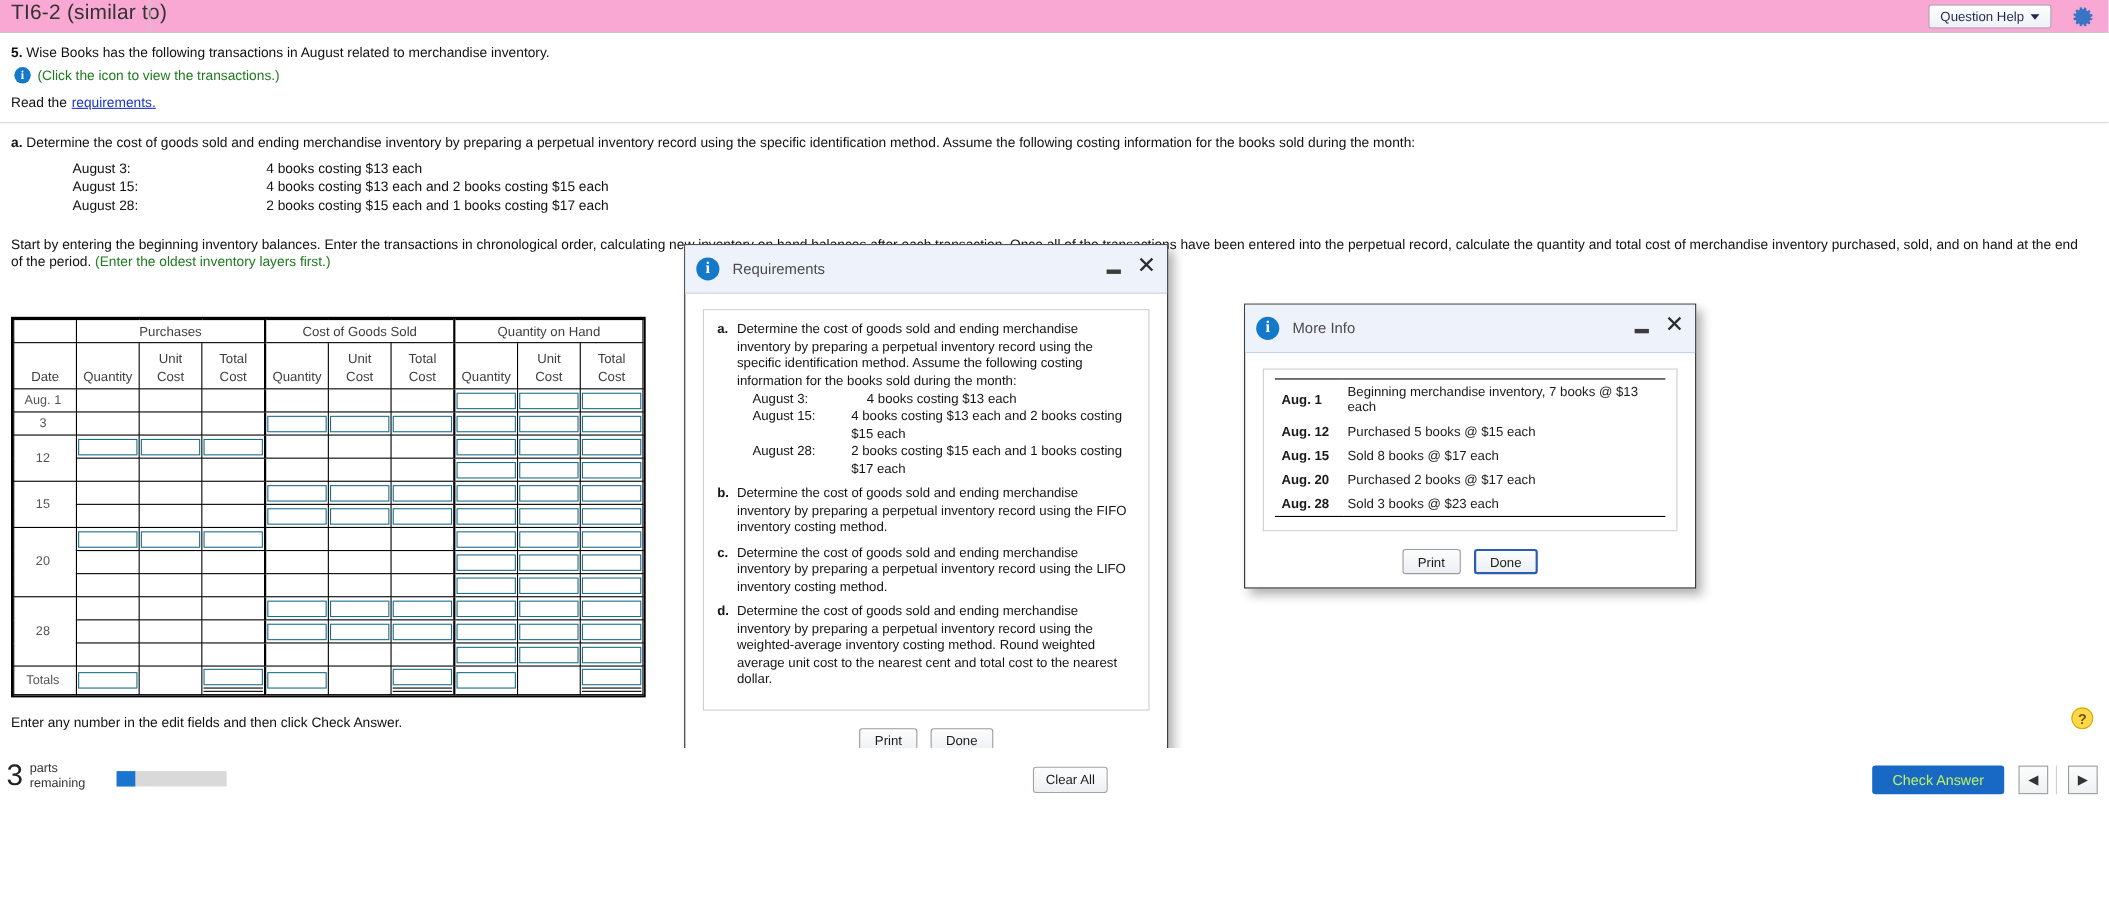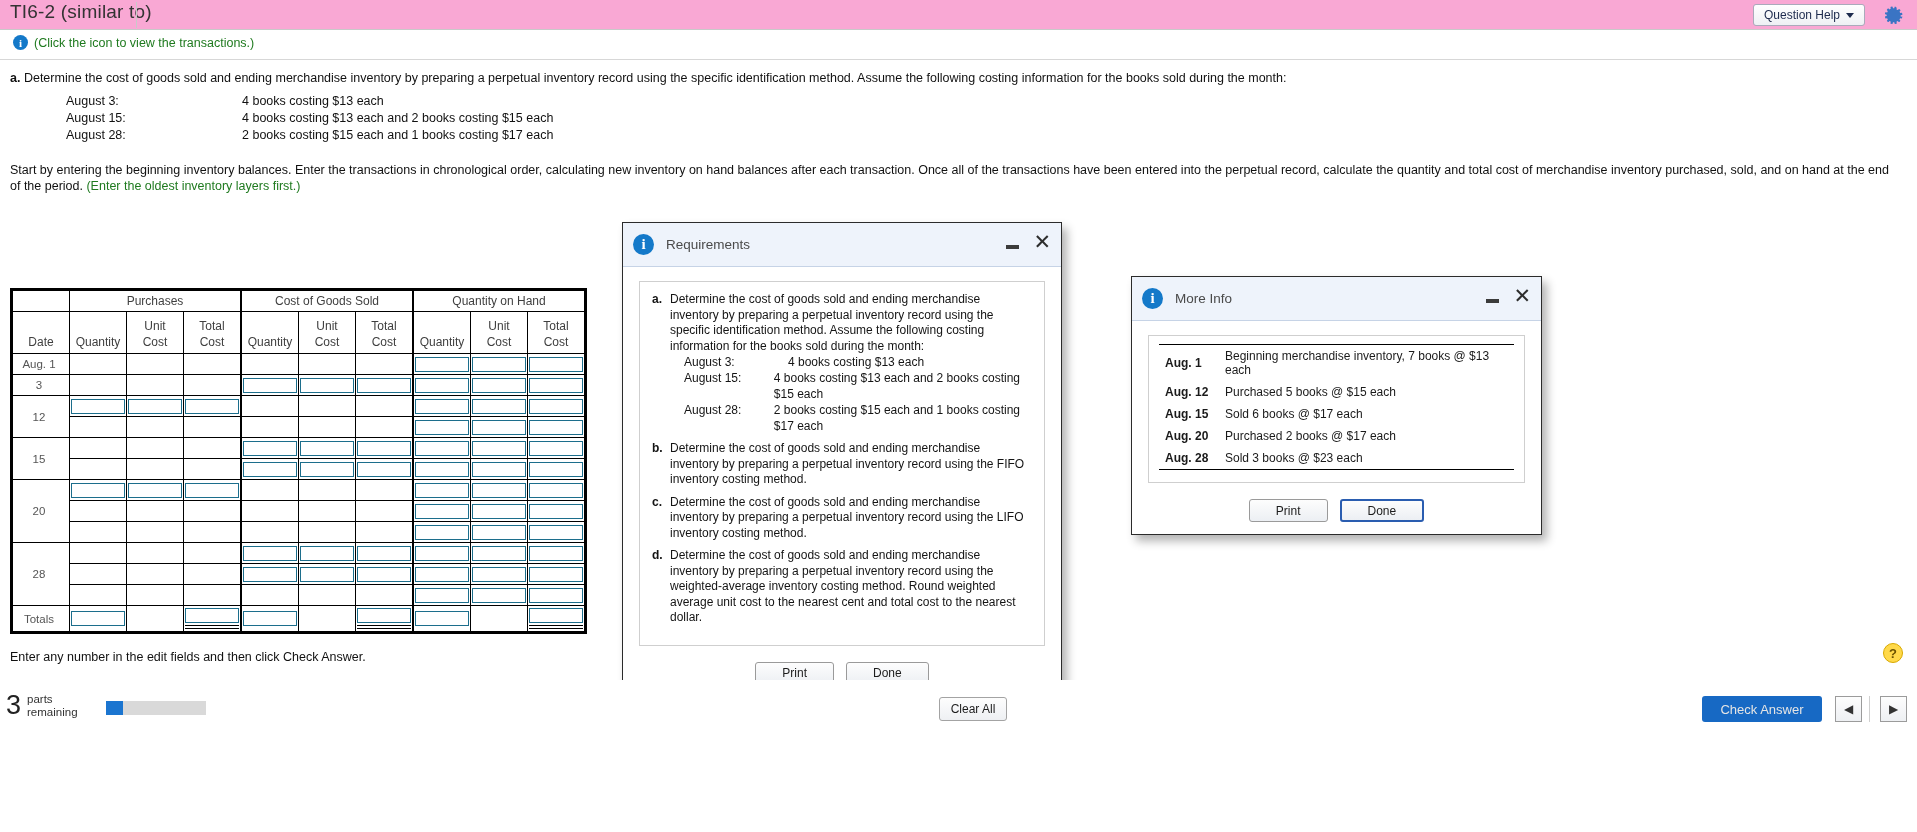--- a/index.html
+++ b/index.html
@@ -115,21 +115,21 @@
   .dlg-body { padding: 14px 16px 12px 16px; }
   .dlg-panel { border:1px solid #cfcfcf; padding: 10px 12px 12px 12px; }
   ol.reqs { margin:0; padding:0; list-style:none; }
   ol.reqs li { display:flex; font-size:12px; color:#141414; line-height:15.5px; margin-bottom: 7px;}
   ol.reqs li .bullet { width:18px; font-weight:bold; flex:0 0 18px; }
   ol.reqs li .txt { flex:1; }
   .sub-cost { display:flex; line-height:16px; font-size:12px; padding-left: 14px;}
   .sub-cost .l { width: 104px; }
   .dlg-foot { display:flex; justify-content:center; gap: 12px; margin-top: 16px; }
   .btn {
-    min-width: 52px; height: 23px; padding: 0 26px;
+    min-width: 52px; height: 23px; padding: 0 13px;
     border: 1px solid #9a9a9a; border-radius: 3px;
     background: linear-gradient(#fdfdfd,#eceff3);
     font-size: 12px; color:#1c1c1c; cursor:pointer;
     display:flex; align-items:center; justify-content:center;
   }
   .btn.focus { border: 2px solid #2a5db0; }
 
   
   table.mi { border-collapse:collapse; width:100%; font-size:12px; }
   table.mi td { padding: 4px 4px; color:#1a1a1a; }
@@ -153,21 +153,21 @@
   .parts .two { font-size: 11.5px; color:#333; line-height:13px;}
   .pbar-out { position:absolute; left: 106px; top: 21px; width: 100px; height: 14px; background:#d9d9d9; }
   .pbar-in { width: 17px; height:14px; background: #1b75d0; }
   .clearall {
     position:absolute; left: 939px; top: 17px; width: 68px; height:24px;
     border:1px solid #a3a3a3; border-radius:3px; background:linear-gradient(#fdfdfd,#eef0f3);
     font-size:12px; color:#1c1c1c; display:flex;align-items:center;justify-content:center;cursor:pointer;
   }
   .checkans {
     position:absolute; right: 95px; top: 16px; width: 120px; height: 26px;
-    background:#1769c4; color:#e5e5e5; font-size:13px; border-radius:3px;
+    background:#1769c4; color:#bef264; font-size:13px; border-radius:3px;
     display:flex;align-items:center;justify-content:center; cursor:pointer;
   }
   .navbtn {
     position:absolute; top:16px; width:27px; height:26px;
     border:1px solid #9b9b9b; background:linear-gradient(#fdfdfd,#eef0f3);
     display:flex;align-items:center;justify-content:center;cursor:pointer;color:#333;font-size:12px;
   }
   .navbtn.prev { right: 55px; }
   .navbtn.next { right: 10px; }
   .navsep { position:absolute; right: 47px; top:16px; width:1px;height:26px;background:#cfcfcf;}
@@ -186,26 +186,36 @@
     </div>
     <div class="gear">
       <svg width="24" height="24" viewBox="0 0 24 24" fill="#3a74c4">
         <path d="M12 8a4 4 0 1 0 0 8 4 4 0 0 0 0-8zm0 6.2A2.2 2.2 0 1 1 12 9.8a2.2 2.2 0 0 1 0 4.4z"></path>
         <path d="M20.3 13.1l-1.6-.3a6.9 6.9 0 0 0 0-1.6l1.6-.3a.6.6 0 0 0 .5-.7l-.3-1.4a.6.6 0 0 0-.7-.5l-1.6.3a6.9 6.9 0 0 0-.8-1.4l1-1.2a.6.6 0 0 0 0-.8l-1-1a.6.6 0 0 0-.9 0l-1.2 1a6.9 6.9 0 0 0-1.4-.8l.3-1.6a.6.6 0 0 0-.5-.7L12.3 1a.6.6 0 0 0-.7.5l-.3 1.6a6.9 6.9 0 0 0-1.6 0L9.4 1.5A.6.6 0 0 0 8.7 1L7.3 1.3a.6.6 0 0 0-.5.7l.3 1.6a6.9 6.9 0 0 0-1.4.8l-1.2-1a.6.6 0 0 0-.8 0l-1 1a.6.6 0 0 0 0 .9l1 1.2a6.9 6.9 0 0 0-.8 1.4L1.3 7.6a.6.6 0 0 0-.7.5L.3 9.5a.6.6 0 0 0 .5.7l1.6.3a6.9 6.9 0 0 0 0 1.6l-1.6.3a.6.6 0 0 0-.5.7l.3 1.4a.6.6 0 0 0 .7.5l1.6-.3c.2.5.5 1 .8 1.4l-1 1.2a.6.6 0 0 0 0 .8l1 1c.2.2.6.2.8 0l1.2-1c.4.3.9.6 1.4.8l-.3 1.6a.6.6 0 0 0 .5.7l1.4.3a.6.6 0 0 0 .7-.5l.3-1.6a6.9 6.9 0 0 0 1.6 0l.3 1.6a.6.6 0 0 0 .7.5l1.4-.3a.6.6 0 0 0 .5-.7l-.3-1.6c.5-.2 1-.5 1.4-.8l1.2 1c.2.2.6.2.8 0l1-1a.6.6 0 0 0 0-.8l-1-1.2c.3-.4.6-.9.8-1.4l1.6.3a.6.6 0 0 0 .7-.5l.3-1.4a.6.6 0 0 0-.5-.7z" transform="scale(.85) translate(2 2)"></path>
       </svg>
     </div>
   </div>
 
   <div class="qbody">
+    <div style="padding:10px 0 0 10px;">
+      <div class="line">
+        <span class="q-num">5.</span>
+        <span>Wise Books has the following transactions in August related to merchandise inventory.</span>
+      </div>
+    </div>
 
     <div class="row-info">
       <div class="infoicon">i</div>
       <span class="greenlink">(Click the icon to view the transactions.)</span>
     </div>
 
+    <div style="padding:8px 0 0 10px;">
+      <span class="line">Read the</span>
+      <span class="blue-ul">requirements.</span>
+    </div>
 
     <div class="hr"></div>
 
     <div style="padding:10px 0 0 10px;">
       <div class="line" style="max-width:1900px;">
         <span class="q-num">a.</span>
         <span>Determine the cost of goods sold and ending merchandise inventory by preparing a perpetual inventory record using the specific identification method. Assume the following costing information for the books sold during the month:</span>
       </div>
     </div>
 
@@ -502,21 +512,21 @@
               <tr class="mi-topline">
                 <td class="d" style="border-top: 1.5px solid rgb(0, 0, 0);">Aug. 1</td>
                 <td style="border-top: 1.5px solid rgb(0, 0, 0);">Beginning merchandise inventory, 7 books @ $13 each</td>
               </tr>
               <tr>
                 <td class="d">Aug. 12</td>
                 <td>Purchased 5 books @ $15 each</td>
               </tr>
               <tr>
                 <td class="d">Aug. 15</td>
-                <td>Sold 6 books @ $17 each</td>
+                <td>Sold 8 books @ $17 each</td>
               </tr>
               <tr>
                 <td class="d">Aug. 20</td>
                 <td>Purchased 2 books @ $17 each</td>
               </tr>
               <tr class="mi-botline">
                 <td class="d" style="border-bottom: 1.5px solid rgb(0, 0, 0);">Aug. 28</td>
                 <td style="border-bottom: 1.5px solid rgb(0, 0, 0);">Sold 3 books @ $23 each</td>
               </tr>
             </tbody>

